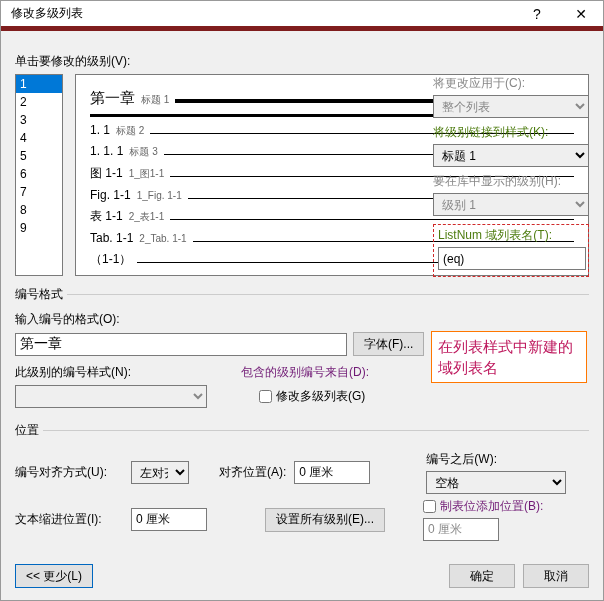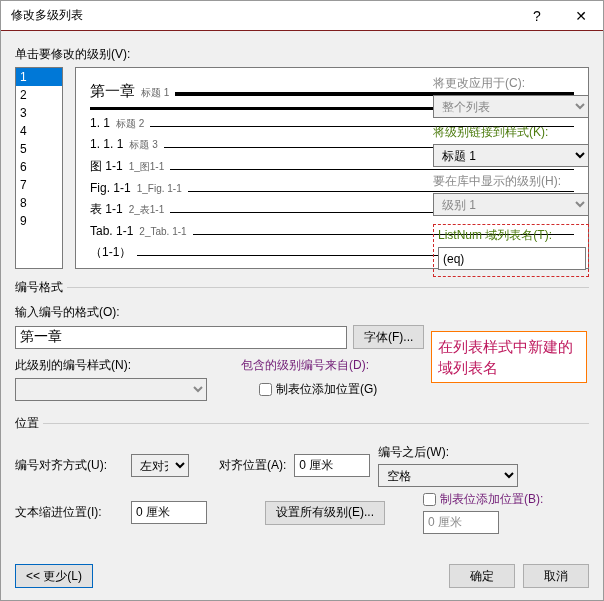--- a/index.html
+++ b/index.html
@@ -1,20 +1,20 @@
 <!DOCTYPE html>
 <html><head>
 <meta charset="utf-8">
 <style>
 *{box-sizing:border-box;font-family:"Microsoft YaHei","Segoe UI",sans-serif;font-size:12px;color:#000}
 body{margin:0;background:#f0f0f0;width:604px;height:601px;border:1px solid #999;position:relative}
-.titlebar{height:30px;background:#fff;display:flex;align-items:center;padding:0 0 0 10px;border-bottom:1px solid #7f1d1d}
+.titlebar{height:30px;background:#fff;display:flex;align-items:center;padding:0 0 0 10px;border-bottom:5px solid #7f1d1d}
 .titlebar .t{flex:1}
 .tb-btn{width:44px;height:30px;display:flex;align-items:center;justify-content:center;font-size:14px}
-.content{padding:15px 14px 10px 14px;position:relative}
+.content{padding:22px 14px 10px 14px;position:relative}
 .row{display:flex;align-items:center;gap:6px}
 .lbl{white-space:nowrap}
 .levelbox{width:48px;height:202px;background:#fff;border:1px solid #7a7a7a;overflow:hidden}
 .levelbox div{padding:2px 4px}
 .levelbox .sel{background:#0078d7;color:#fff}
 .preview{flex:1;height:202px;border:1px solid #7a7a7a;background:#fff;padding:8px 14px;overflow:hidden;margin-left:6px}
 .pv-row{display:flex;align-items:baseline;gap:6px;margin:6px 0}
 .pv-num{font-size:12px;white-space:nowrap}
 .pv-cap{font-size:10px;color:#666}
 .pv-line{flex:1;border-top:1.5px solid #000}
@@ -150,33 +150,33 @@
     <div class="formrow" style="margin-top:8px">
       <div style="width:218px">
         <div class="lbl">此级别的编号样式(N):</div>
       </div>
       <div class="lbl grey">包含的级别编号来自(D):</div>
     </div>
     <div class="formrow">
       <select class="sel-m dis"><option></option></select>
       <div class="cb" style="margin-left:44px">
         <input type="checkbox" style="">
-        <span>制表位添加位置(G)</span>
+        <span>修改多级列表(G)</span>
       </div>
     </div>
   </fieldset>
 
   <fieldset>
     <legend>位置</legend>
     <div class="formrow">
       <div class="lbl" style="width:108px">编号对齐方式(U):</div>
       <select class="sel-s"><option>左对齐</option></select>
       <div class="lbl" style="margin-left:22px">对齐位置(A):</div>
       <input type="text" class="sel-xs" value="0 厘米" style="">
-      <div style="width:140px">
+      <div style="margin-left:48px;width:140px">
         <div class="lbl">编号之后(W):</div>
         <select style="width:140px;margin-top:3px"><option>空格</option></select>
       </div>
     </div>
     <div class="formrow">
       <div class="lbl" style="width:108px">文本缩进位置(I):</div>
       <input type="text" class="sel-xs" value="0 厘米" style="">
       <button class="btn" style="margin-left:50px">设置所有级别(E)...</button>
       <div style="margin-left:30px">
         <div class="cb cb-grey">

